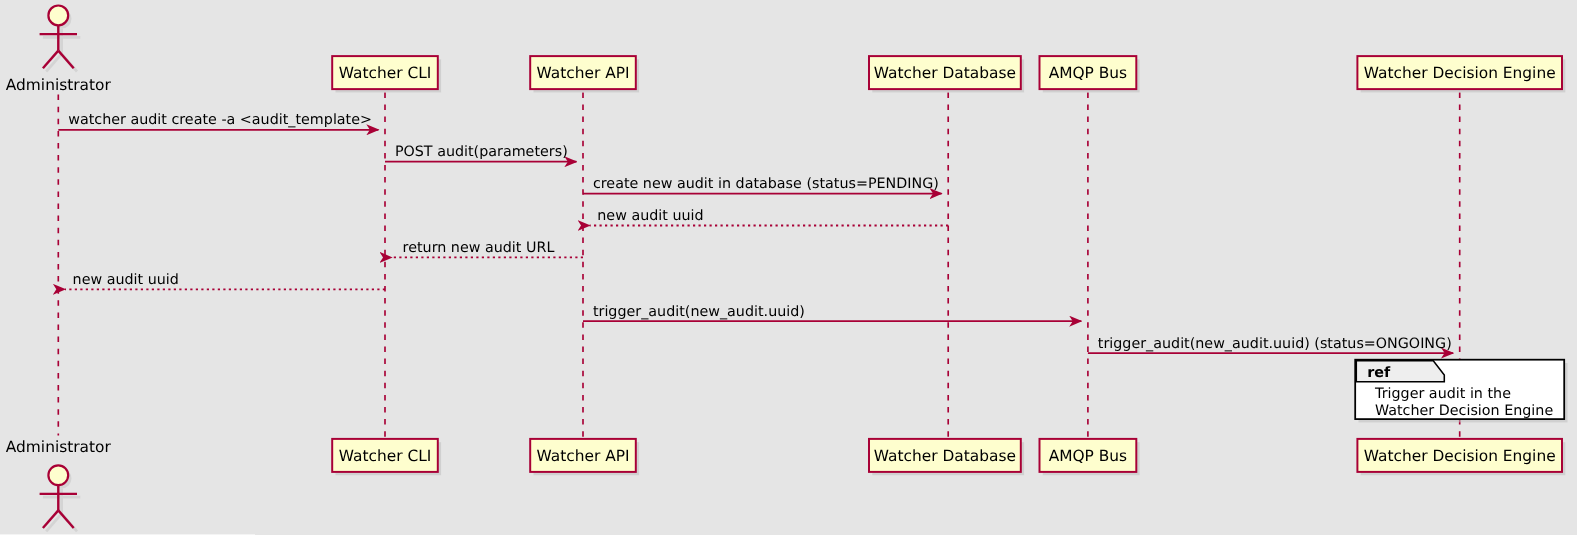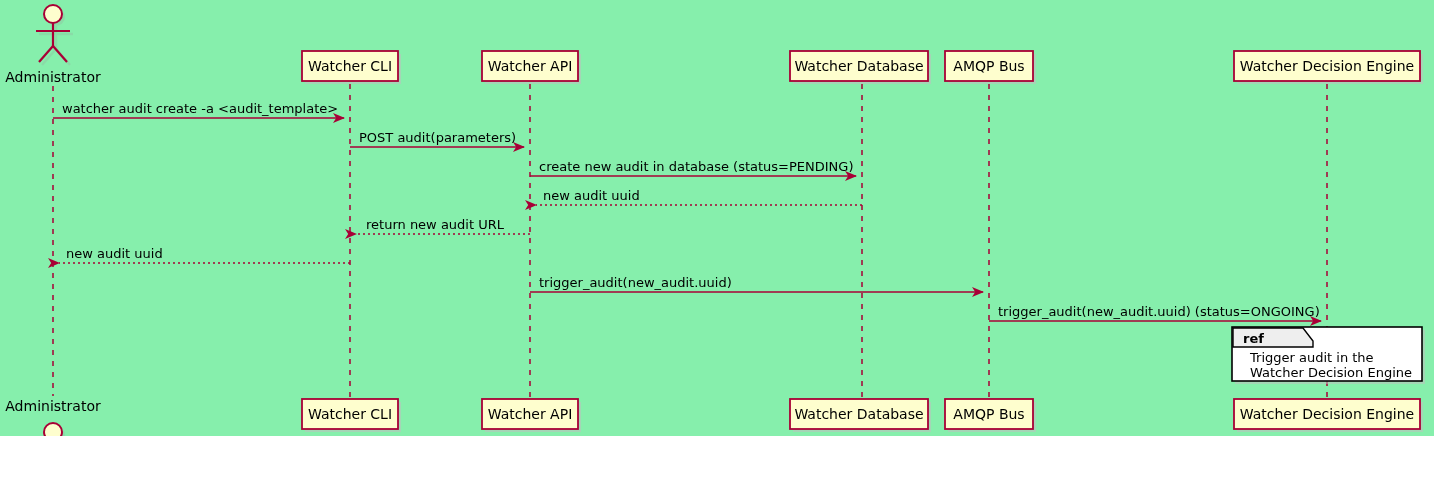--- a/index.html
+++ b/index.html
@@ -6,22 +6,22 @@
     margin: 0;
     padding: 0;
     background: #FFFFFF;
   }
   body {
     font-family: "DejaVu Sans", sans-serif;
   }
   #diagram-root {
     position: relative;
     width: 1434px;
-    height: 436px;
-    background: #86efac;
+    height: 486px;
+    background: #e5e5e5;
     overflow: hidden;
     text-decoration: underline;
   }
   svg.diagram-canvas {
     position: absolute;
     left: 0;
     top: 0;
     width: 1434px;
     height: 486px;
   }

